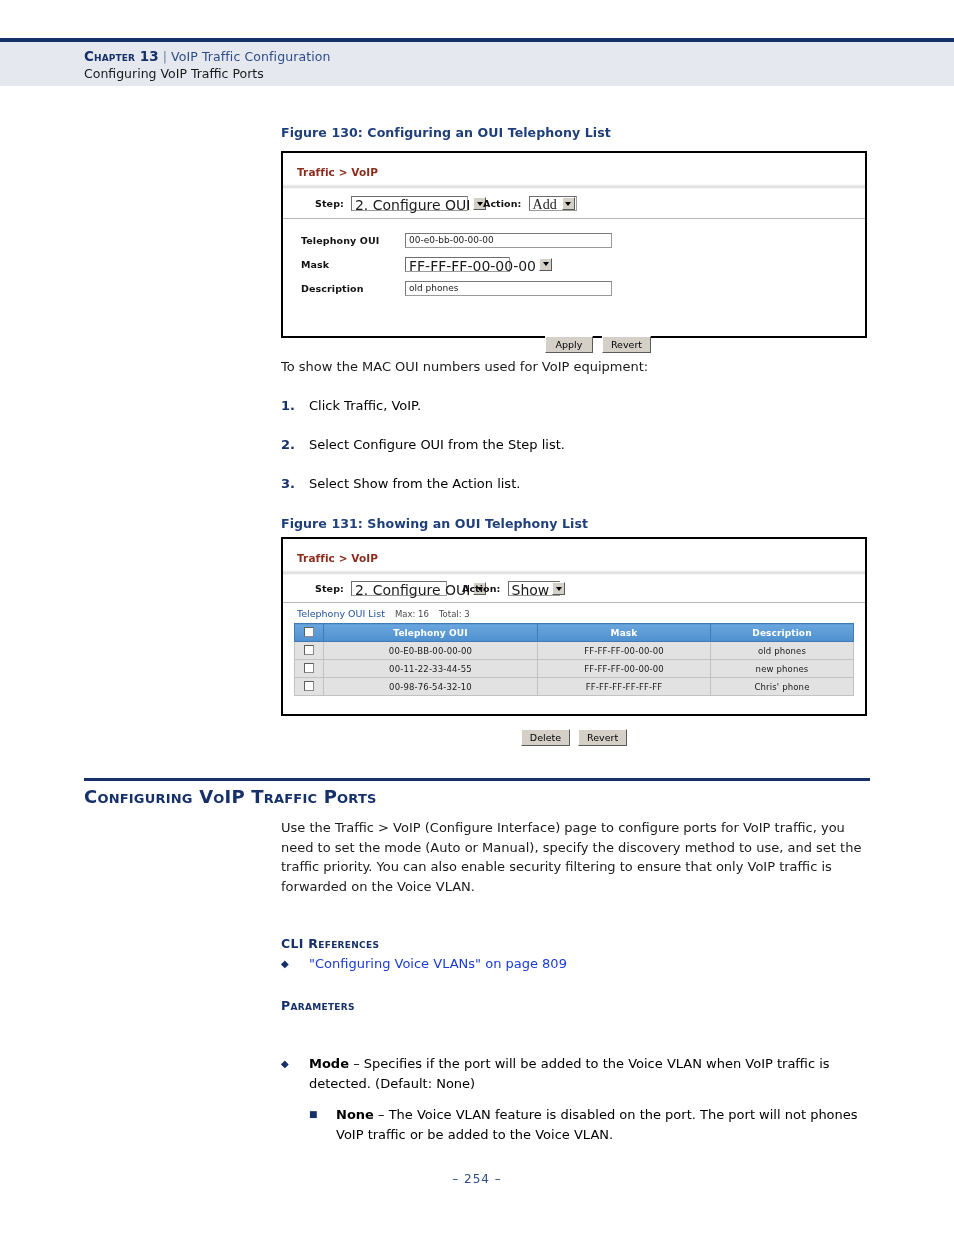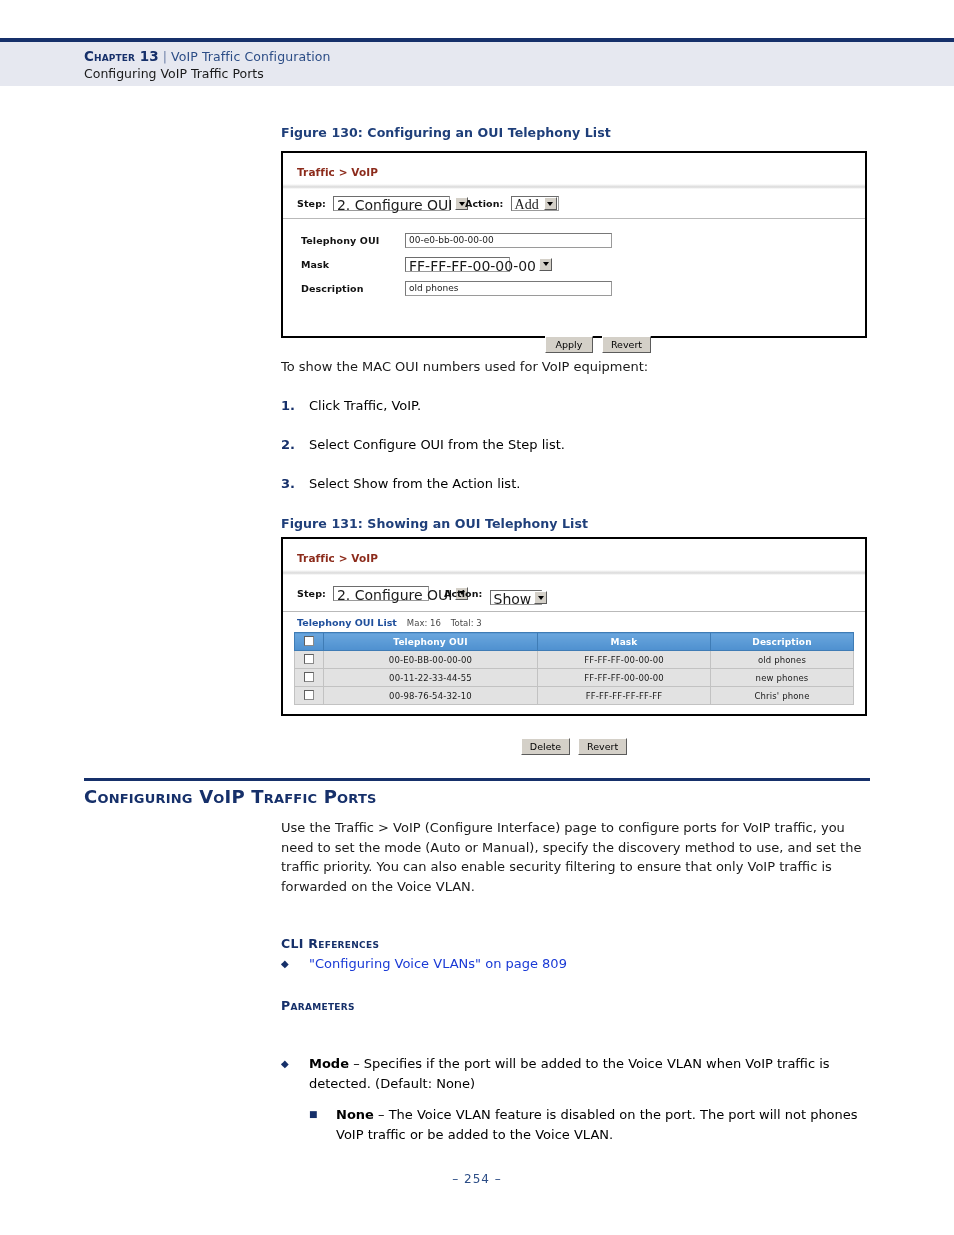--- a/index.html
+++ b/index.html
@@ -93,21 +93,21 @@
     background: #b9b9b9;
     margin: 0;
   }
   .panel-strip {
     height: 5px;
     background: linear-gradient(to bottom, #ffffff, #d9d9d9 60%, #ffffff);
   }
   .step-row {
     display: flex;
     align-items: center;
-    padding: 7px 0 7px 14px;
+    padding: 7px 0 7px 32px;
     gap: 7px;
   }
   .lbl {
     font-size: 9.5px;
     font-weight: bold;
     color: #111;
     letter-spacing: 0.1px;
   }
 
   
@@ -197,21 +197,21 @@
 
   
   .list-head {
     padding: 5px 0 4px 14px;
     display: flex;
     align-items: baseline;
     gap: 10px;
   }
   .list-title {
     color: #1f4f9c;
-    font-weight: bold;
+    font-weight: normal;
     font-size: 9.5px;
   }
   .list-meta {
     color: #4a4a4a;
     font-size: 8.5px;
   }
   table.oui {
     border-collapse: collapse;
     width: 560px;
     margin-left: 11px;
@@ -411,21 +411,21 @@
   <div class="panel-strip"></div>
   <div class="step-row" style="padding-top:6px;padding-bottom:6px;">
     <span class="lbl">Step:</span>
     <span class="sel" style="width:96px;">
       <span>2. Configure OUI</span>
       <span class="arrowbox">
           <span class="caret"></span>
         </span>
     </span>
     <span class="lbl" style="margin-left:8px;">Action:</span>
-    <span class="sel" style="width:52px;margin-top:9px;">
+    <span class="sel" style="width:52px;">
       <span>Show</span>
       <span class="arrowbox">
           <span class="caret"></span>
         </span>
     </span>
   </div>
   <div class="panel-rule"></div>
 
   <div class="list-head">
     <span class="list-title">Telephony OUI List</span>

